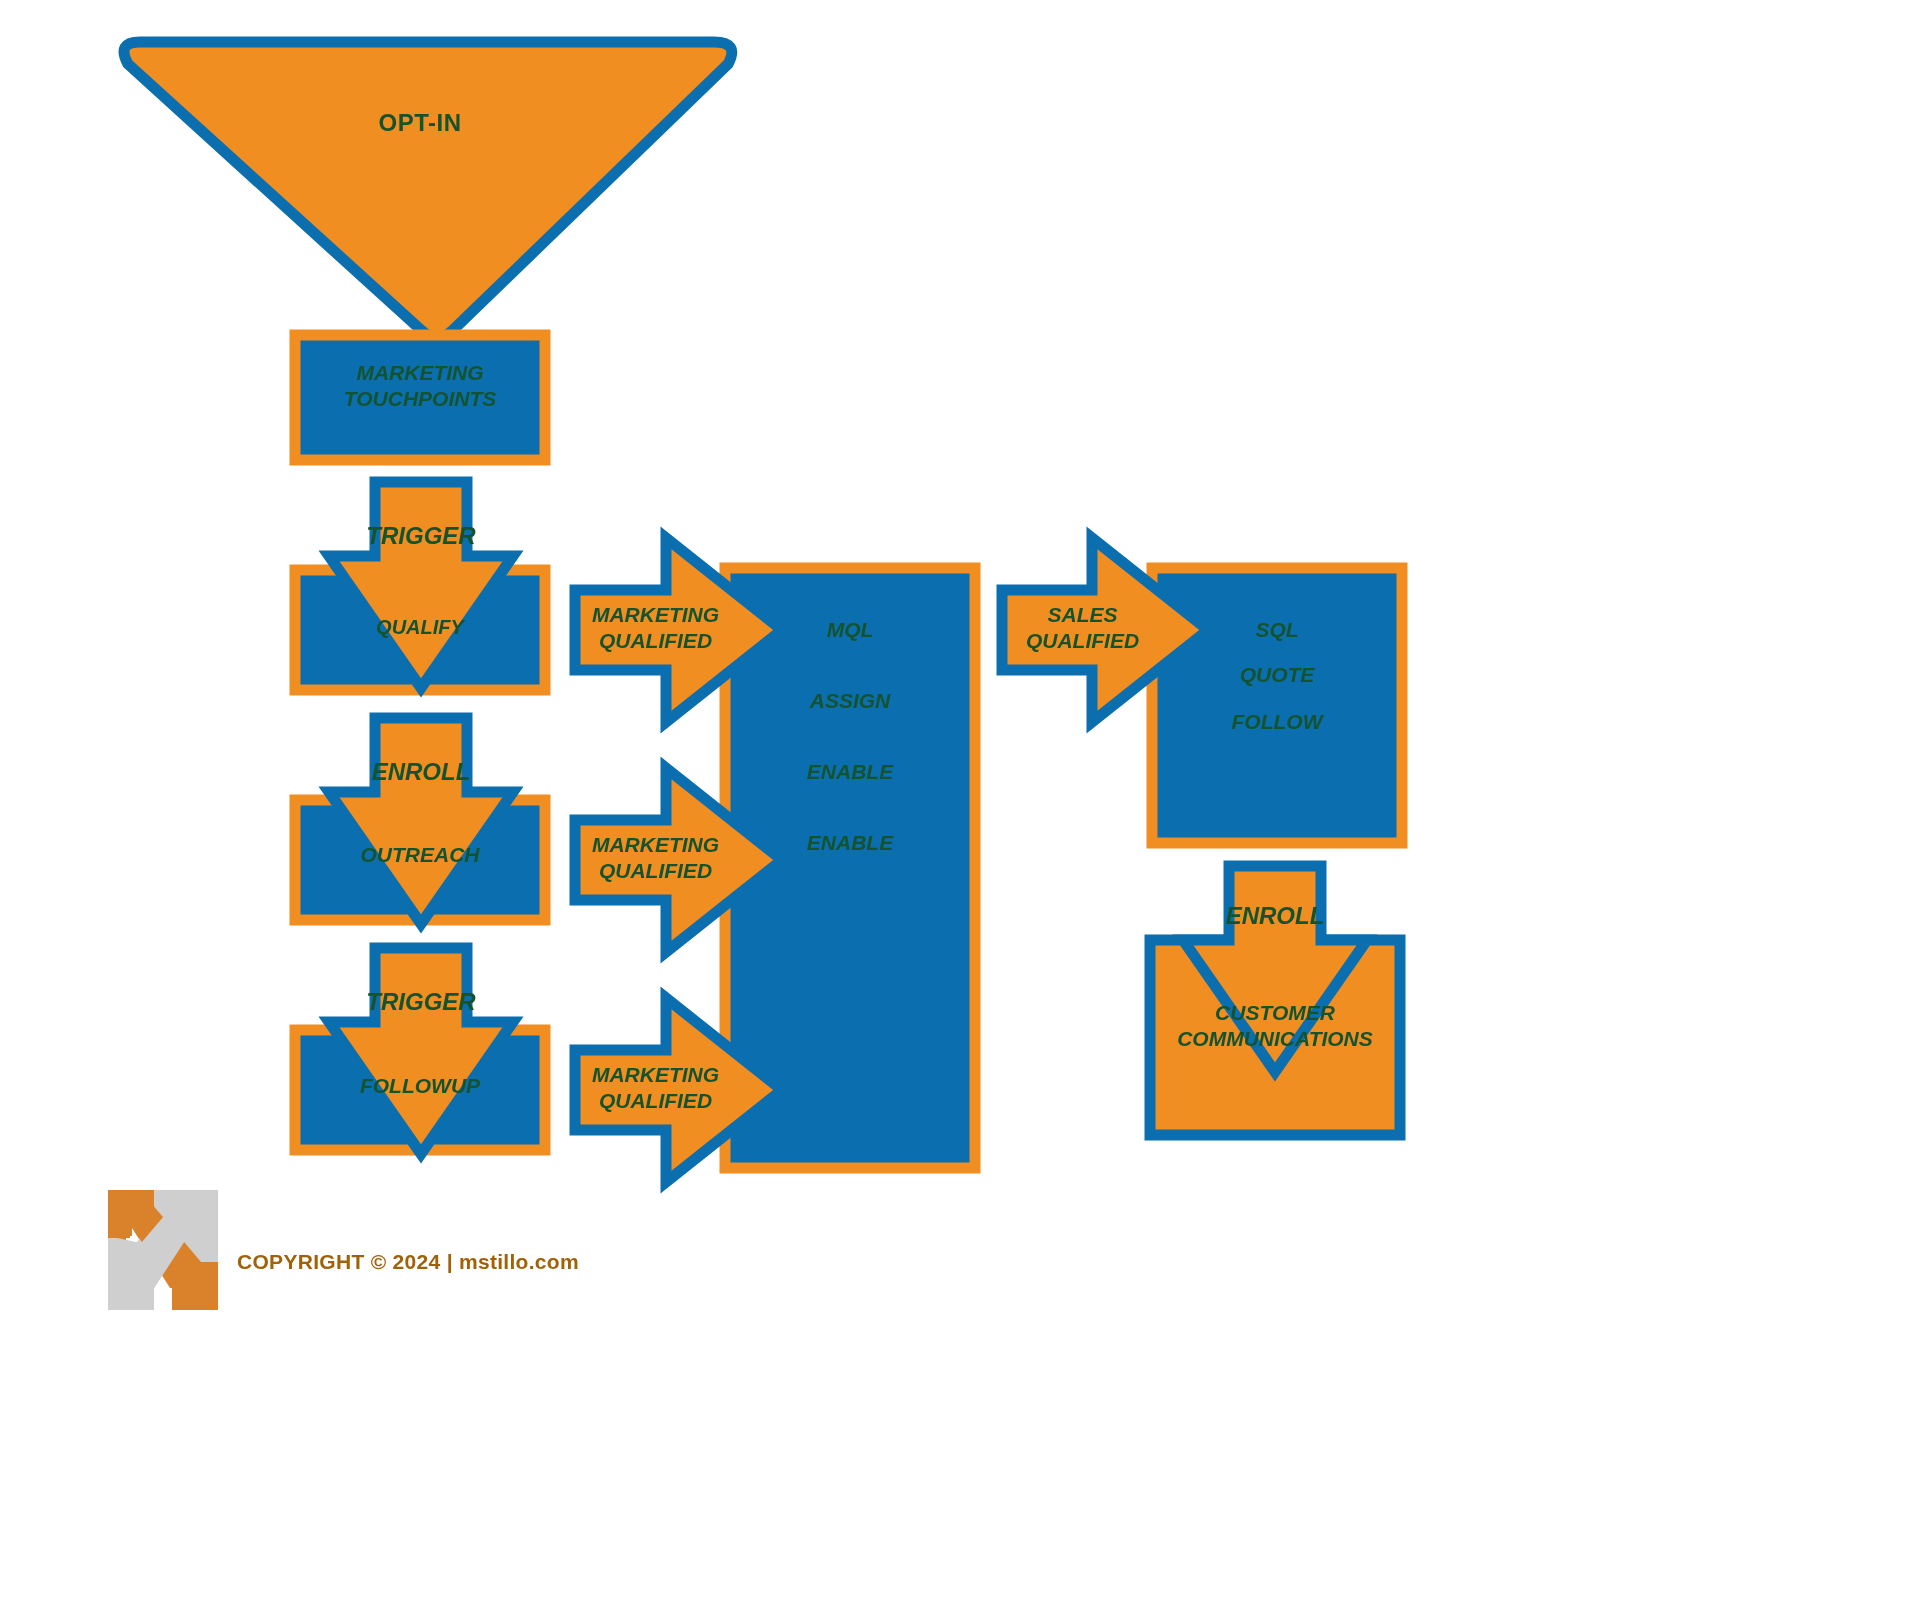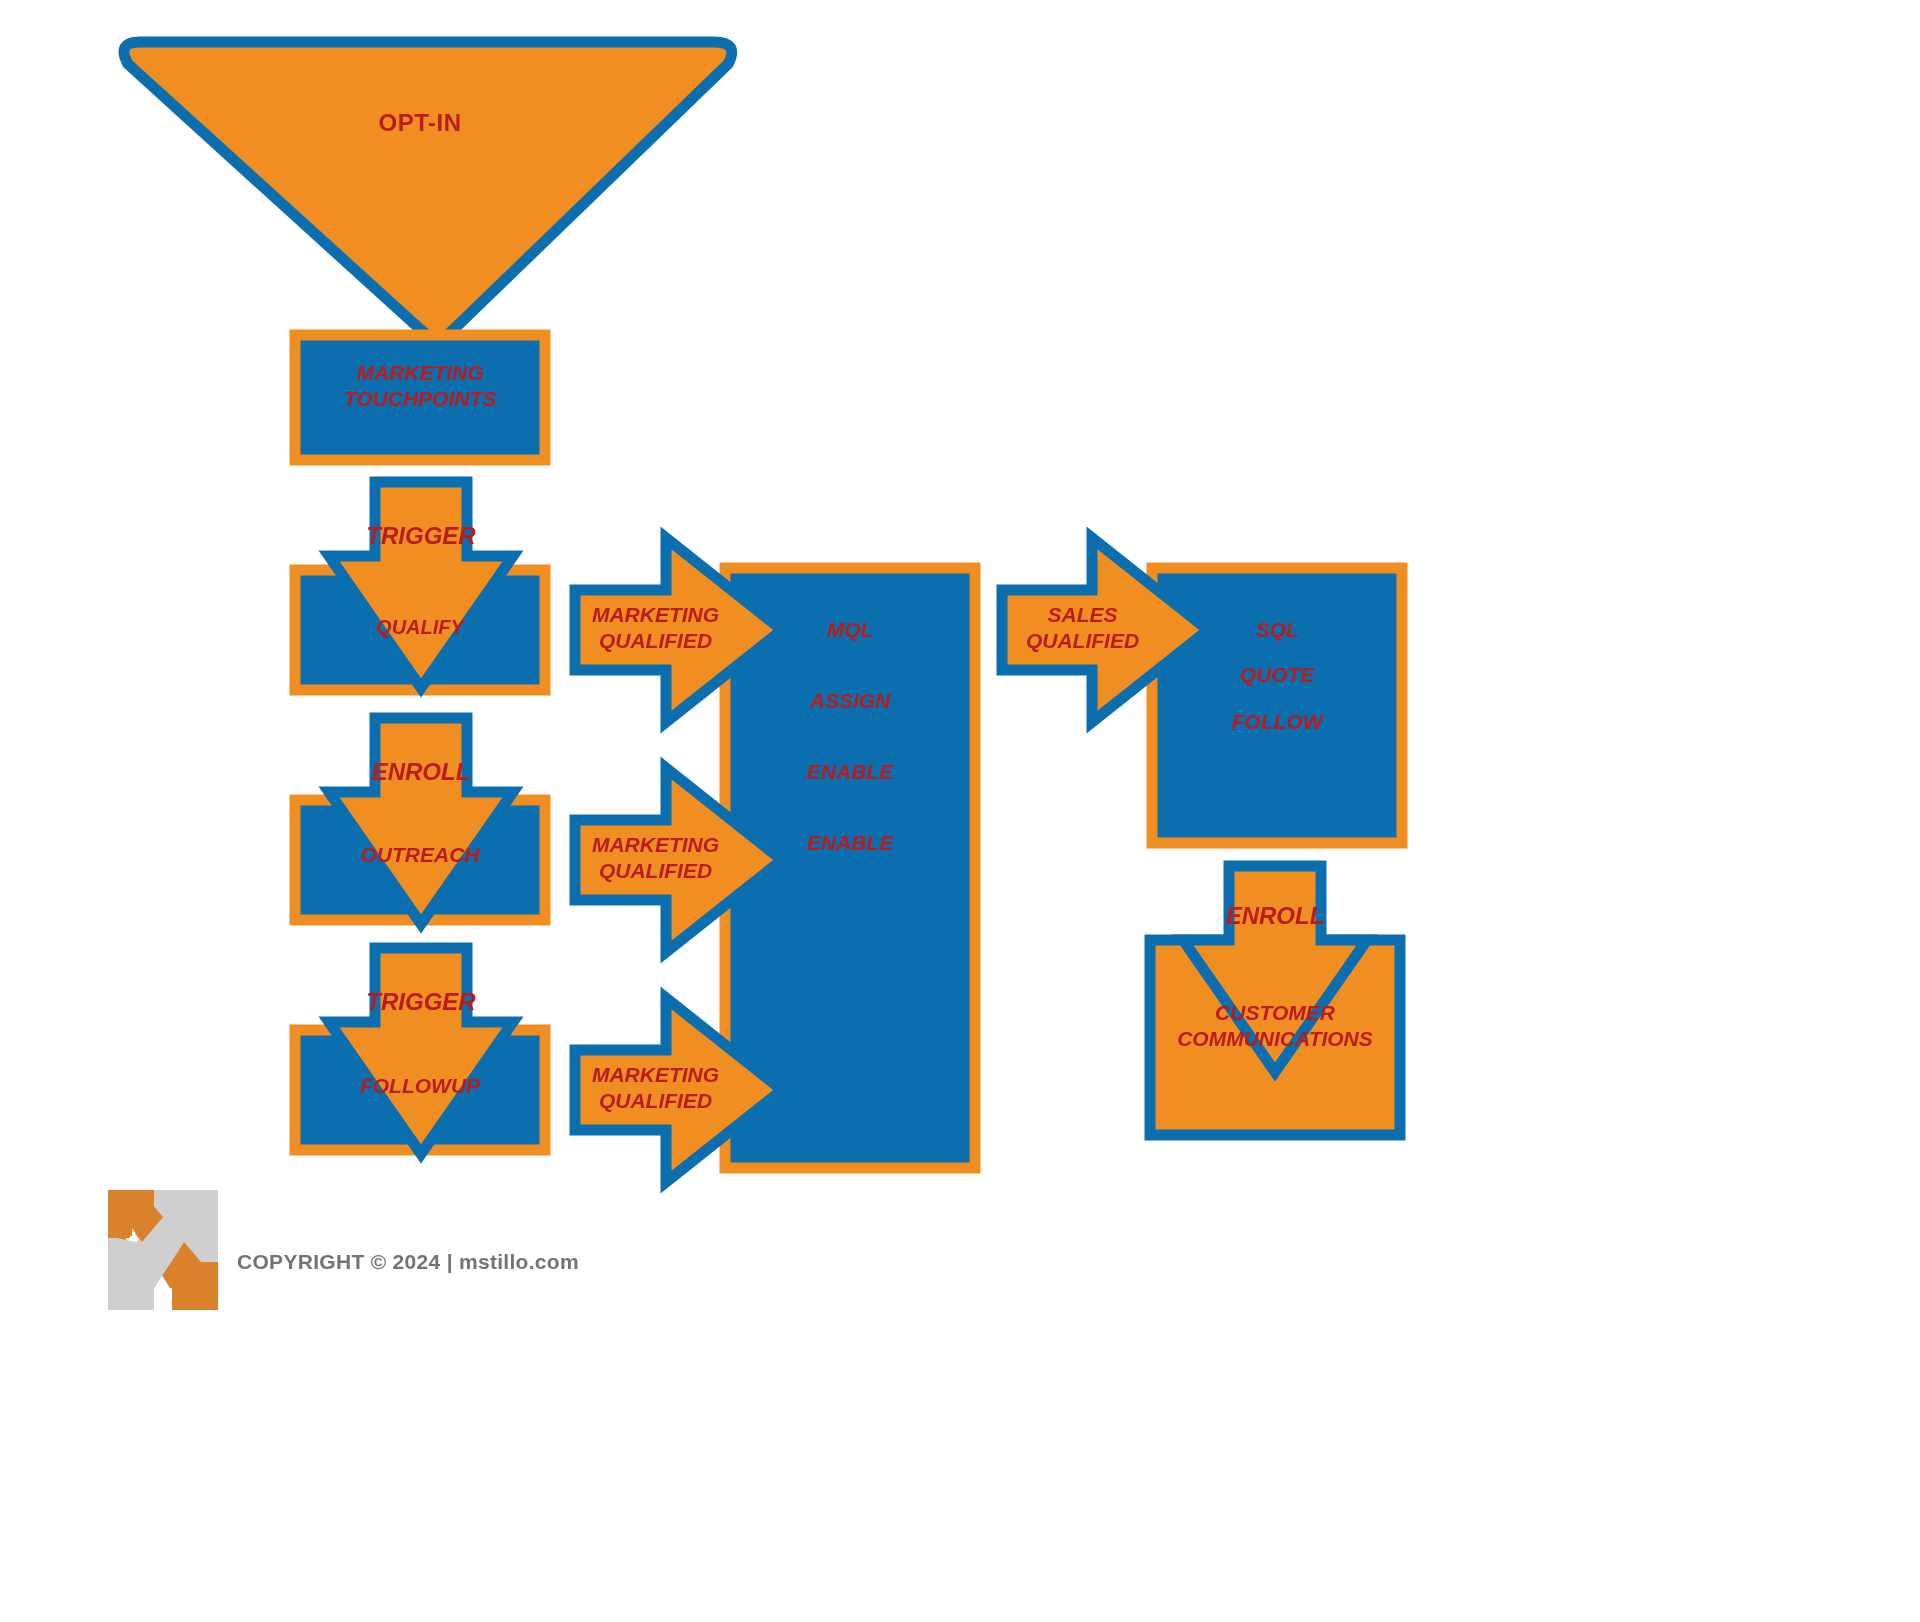--- a/index.html
+++ b/index.html
@@ -1,22 +1,22 @@
 <!DOCTYPE html>
 <html><head>
 <meta charset="utf-8">
 <style>
   html,body{margin:0;padding:0;background:#ffffff;}
   body{width:1920px;height:1622px;position:relative;font-family:"Liberation Sans",sans-serif;overflow:hidden;}
   #stage{position:absolute;left:0;top:0;width:1920px;height:1622px;}
   svg.layer{position:absolute;left:0;top:0;width:1920px;height:1622px;}
-  .lbl{position:absolute;text-align:center;color:#b91c1c;font-family:"Liberation Sans",sans-serif;
+  .lbl{position:absolute;text-align:center;color:#14532d;font-family:"Liberation Sans",sans-serif;
        font-style:italic;font-weight:bold;line-height:1.22;white-space:pre-line;pointer-events:none;}
   .lbl.plain{font-style:normal;}
-  .copy{position:absolute;color:#737373;font-weight:bold;font-size:21px;letter-spacing:.3px;
+  .copy{position:absolute;color:#a16207;font-weight:bold;font-size:21px;letter-spacing:.3px;
         font-family:"Liberation Sans",sans-serif;}
 </style>
 </head>
 <body>
 
 <div id="stage">
 
   <svg class="layer" viewBox="0 0 1920 1622">
 
     <path id="s-funnel" d="M 140 42 L 714 42 Q 740 42 728 64 L 453 330 Q 437 346 421 330 L 128 64 Q 116 42 140 42 Z" fill="#F18E22" stroke="#0B6FAF" stroke-width="11" stroke-linejoin="round"></path>

